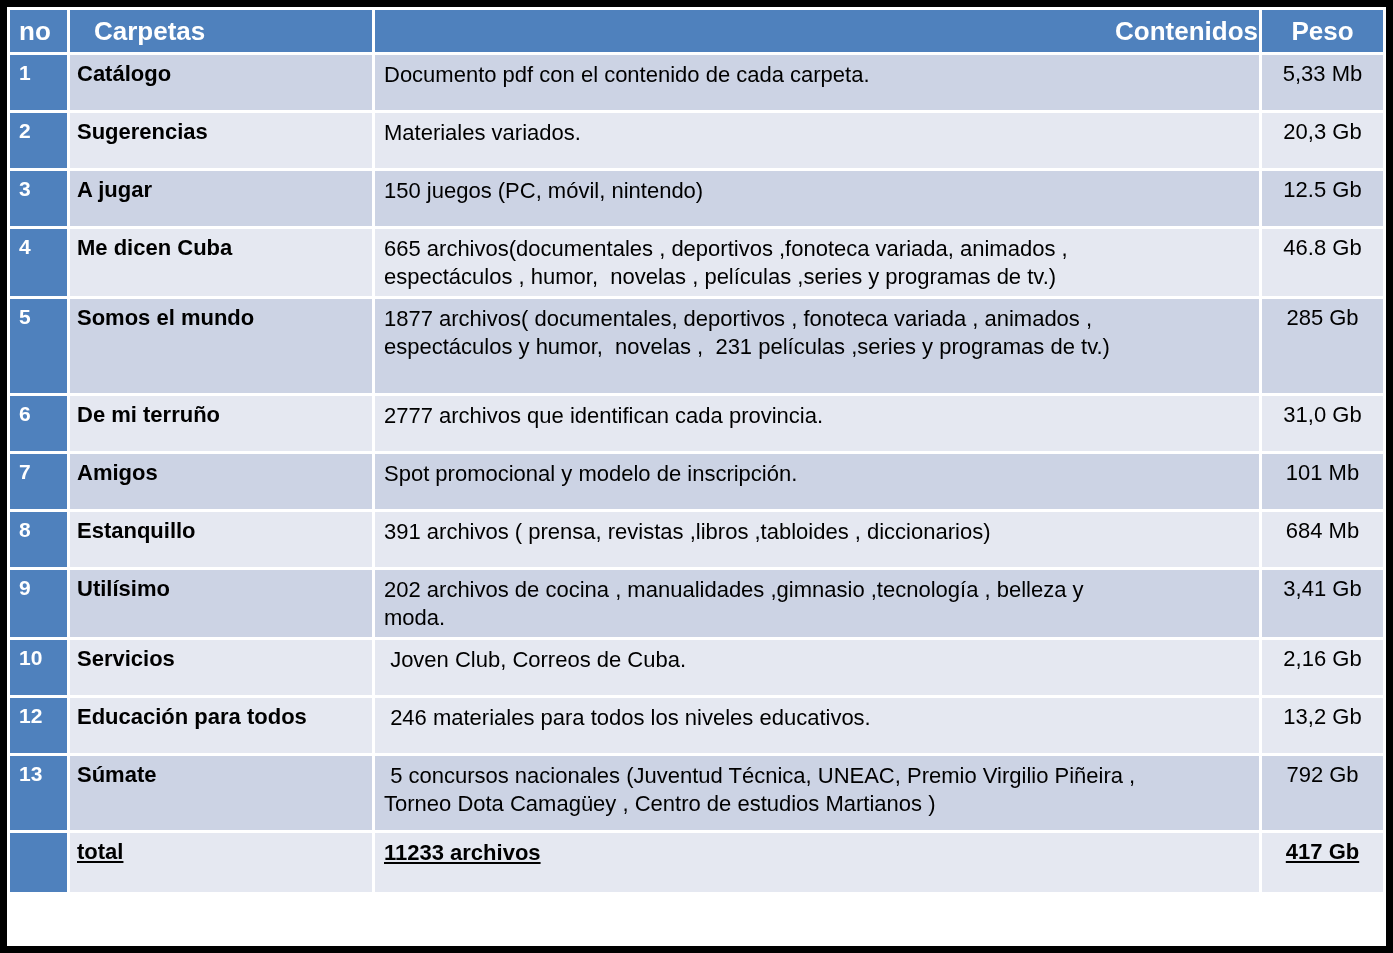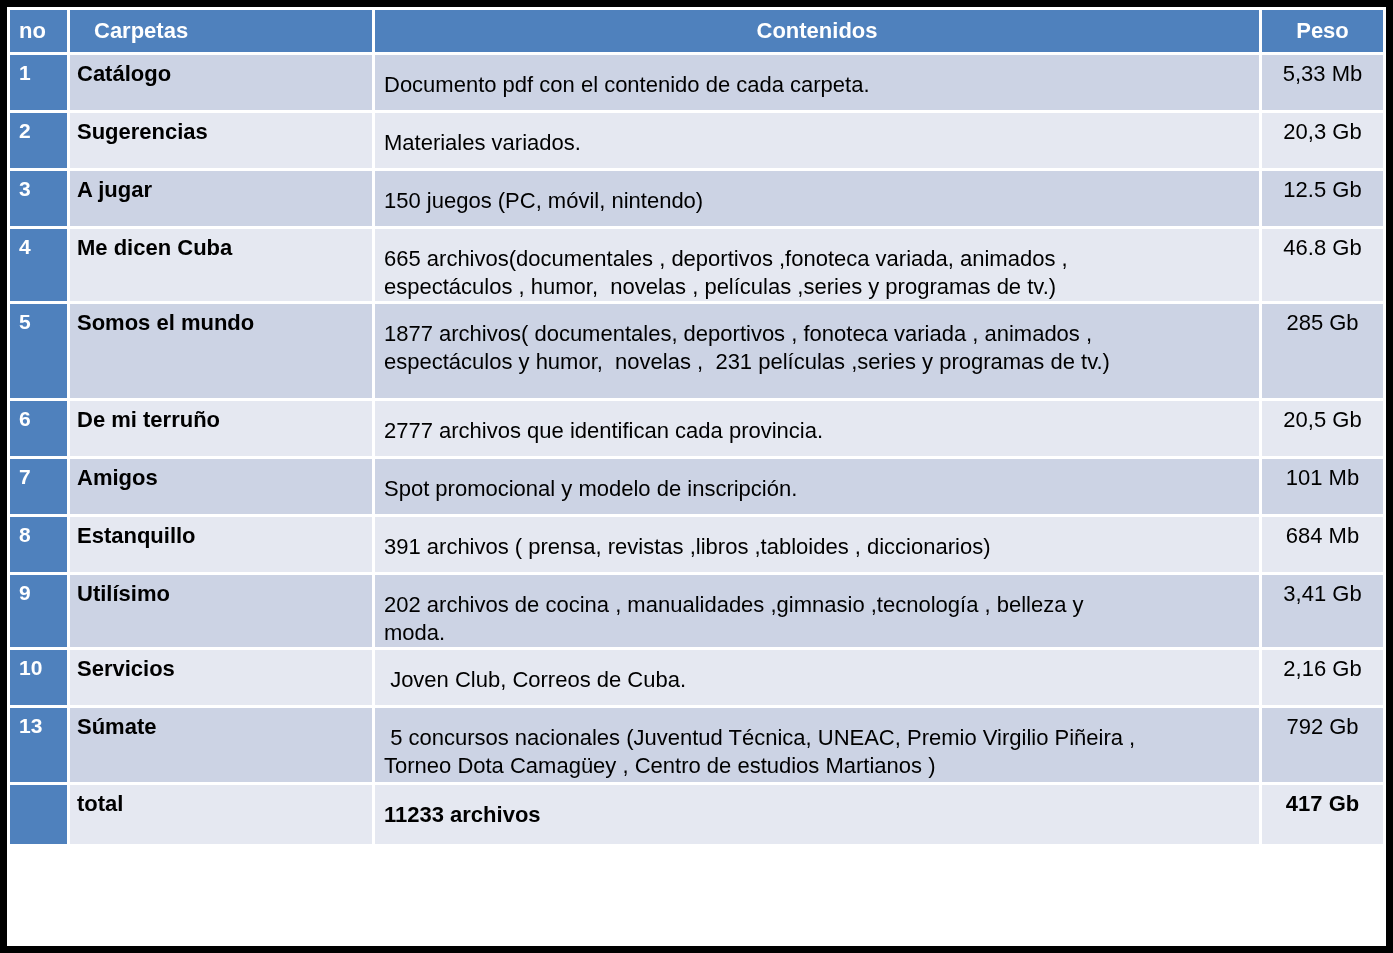--- a/index.html
+++ b/index.html
@@ -25,41 +25,41 @@
     color: #000000;
   }
   th, td {
     box-sizing: border-box;
     vertical-align: top;
     overflow: hidden;
   }
   th {
     vertical-align: middle;
     font-weight: bold;
-    font-size: 22px;
+    font-size: 26px;
     color: #ffffff;
     background: #4f81bd;
   }
   td.cell-no {
     background: #4f81bd;
     color: #ffffff;
     font-weight: bold;
     font-size: 21px;
     padding: 6px 4px 0 9px;
   }
   th.col-no   { text-align: left; padding-left: 9px; }
   th.col-carpeta { text-align: left; padding-left: 24px; }
-  th.col-contenido { text-align: center; }
+  th.col-contenido { text-align: right; }
   th.col-peso { text-align: center; }
   td.cell-carpeta {
     font-weight: bold;
     padding: 6px 6px 0 7px;
   }
   td.cell-contenido {
-    padding: 16px 8px 0 9px;
+    padding: 6px 8px 0 9px;
     white-space: pre-wrap;
     line-height: 28px;
   }
   td.cell-peso {
     text-align: center;
     padding: 6px 6px 9px 6px;
   }
   tr.band-dark  td.cell-carpeta,
   tr.band-dark  td.cell-contenido,
   tr.band-dark  td.cell-peso  { background: #ccd3e4; }
@@ -117,21 +117,21 @@
           <td class="cell-no">5</td>
           <td class="cell-carpeta">Somos el mundo</td>
           <td class="cell-contenido">1877 archivos( documentales, deportivos , fonoteca variada , animados ,
 espectáculos y humor,  novelas ,  231 películas ,series y programas de tv.)</td>
           <td class="cell-peso">285 Gb</td>
         </tr>
         <tr class="band-light" style="height: 55px;">
           <td class="cell-no">6</td>
           <td class="cell-carpeta">De mi terruño</td>
           <td class="cell-contenido">2777 archivos que identifican cada provincia.</td>
-          <td class="cell-peso">20,5 Gb</td>
+          <td class="cell-peso">31,0 Gb</td>
         </tr>
         <tr class="band-dark" style="height: 55px;">
           <td class="cell-no">7</td>
           <td class="cell-carpeta">Amigos</td>
           <td class="cell-contenido">Spot promocional y modelo de inscripción.</td>
           <td class="cell-peso">101 Mb</td>
         </tr>
         <tr class="band-light" style="height: 55px;">
           <td class="cell-no">8</td>
           <td class="cell-carpeta">Estanquillo</td>
@@ -144,28 +144,34 @@
           <td class="cell-contenido">202 archivos de cocina , manualidades ,gimnasio ,tecnología , belleza y
 moda.</td>
           <td class="cell-peso">3,41 Gb</td>
         </tr>
         <tr class="band-light" style="height: 55px;">
           <td class="cell-no">10</td>
           <td class="cell-carpeta">Servicios</td>
           <td class="cell-contenido"> Joven Club, Correos de Cuba.</td>
           <td class="cell-peso">2,16 Gb</td>
         </tr>
+        <tr class="band-light" style="height: 55px;">
+          <td class="cell-no">12</td>
+          <td class="cell-carpeta">Educación para todos</td>
+          <td class="cell-contenido"> 246 materiales para todos los niveles educativos.</td>
+          <td class="cell-peso">13,2 Gb</td>
+        </tr>
         <tr class="band-dark" style="height: 74px;">
           <td class="cell-no">13</td>
           <td class="cell-carpeta">Súmate</td>
           <td class="cell-contenido"> 5 concursos nacionales (Juventud Técnica, UNEAC, Premio Virgilio Piñeira ,
 Torneo Dota Camagüey , Centro de estudios Martianos )</td>
           <td class="cell-peso">792 Gb</td>
         </tr>
-        <tr class="band-light total-row" style="height: 59px;">
+        <tr class="band-light total-row" style="height: 59px; text-decoration: underline;">
           <td class="cell-no"></td>
           <td class="cell-carpeta">total</td>
           <td class="cell-contenido">11233 archivos</td>
           <td class="cell-peso">417 Gb</td>
         </tr>
       </tbody>
   </table>
 </div>
 
 </body></html>

